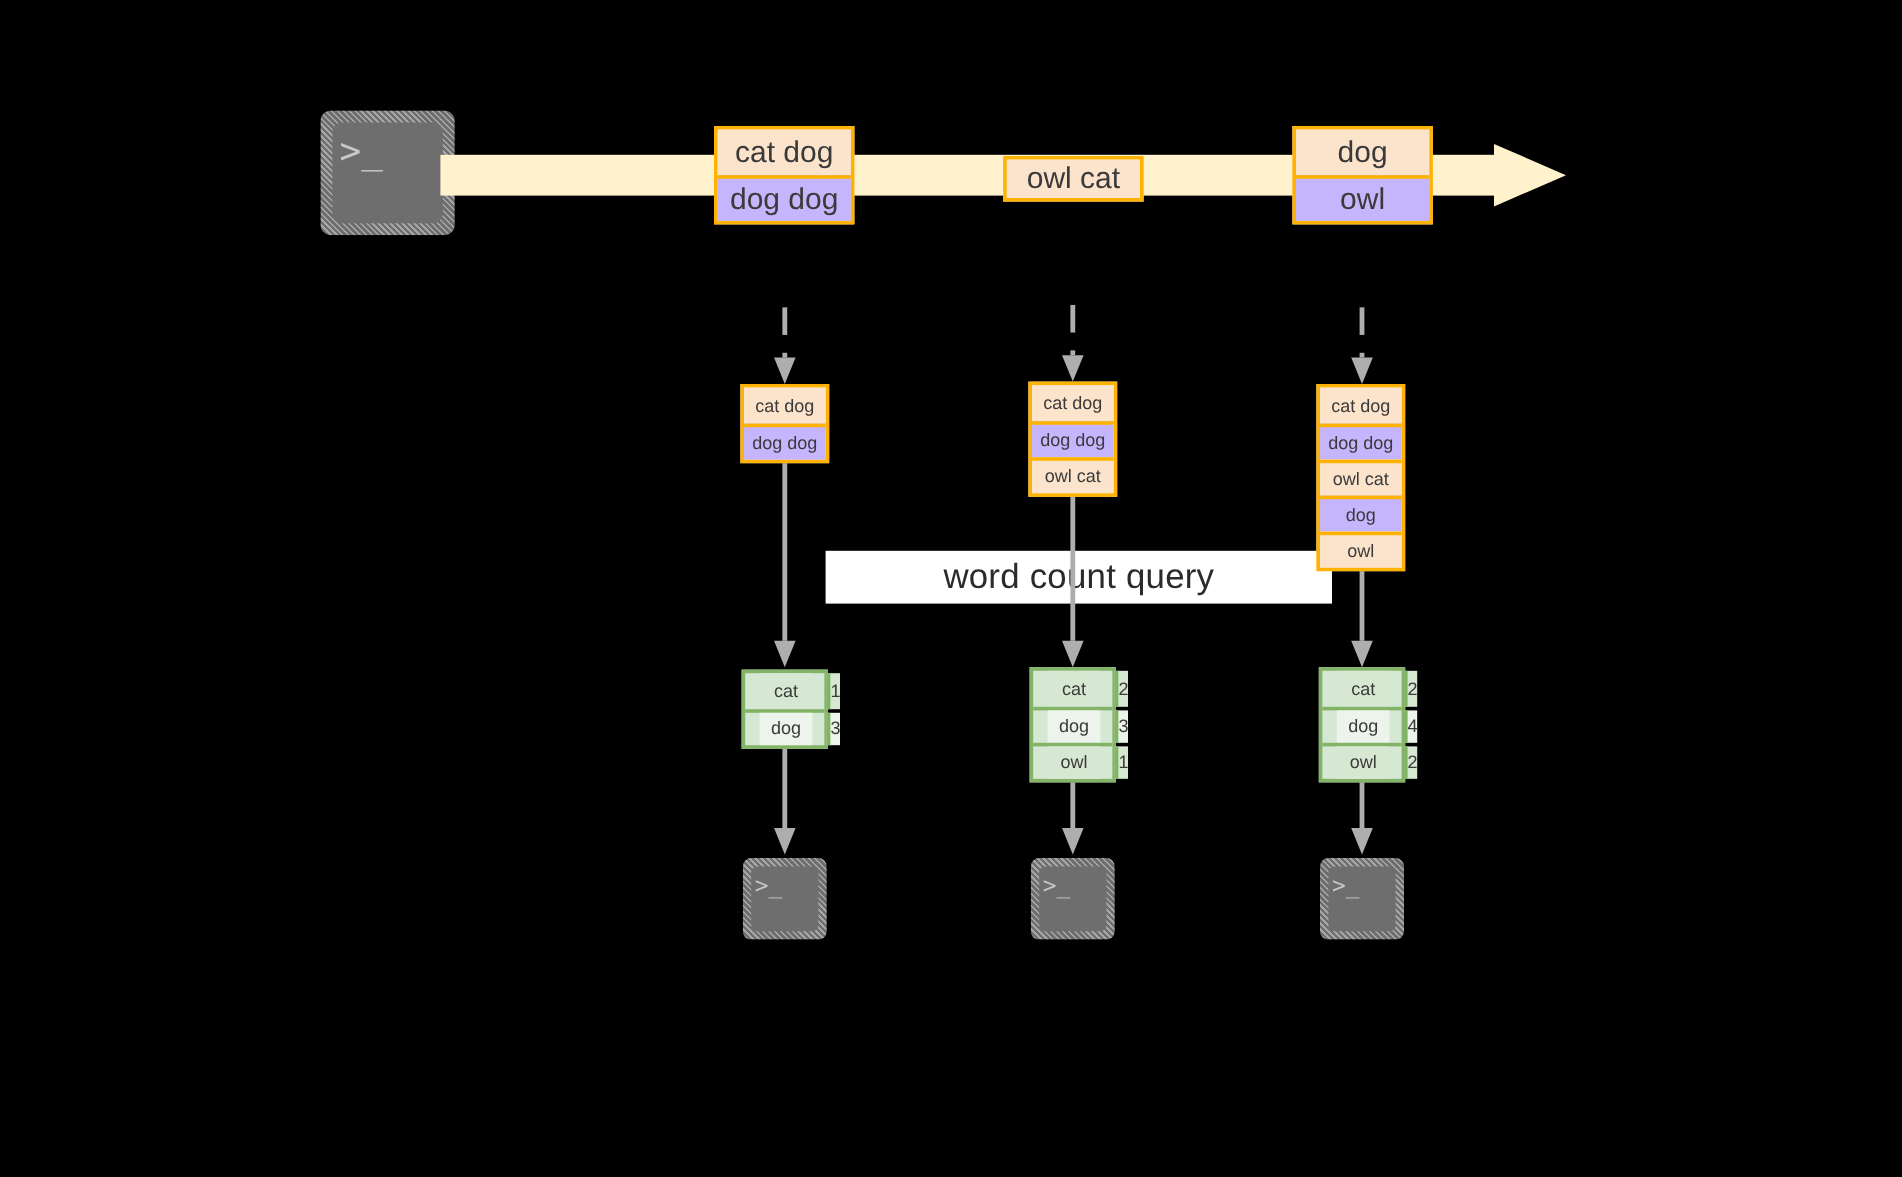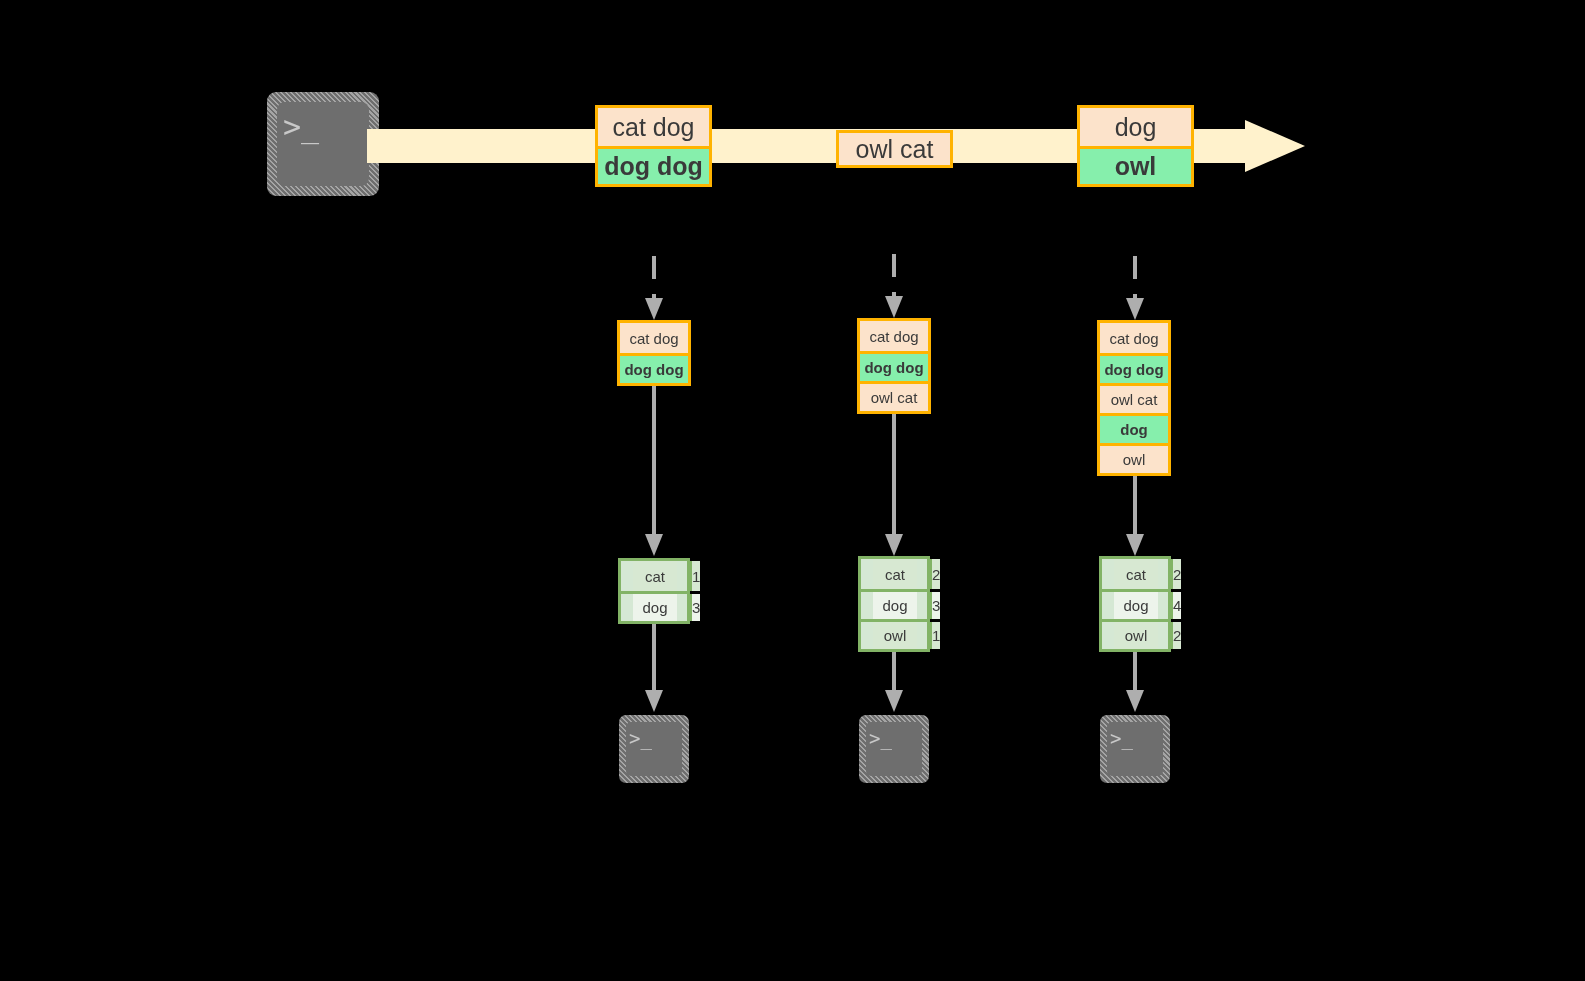--- a/index.html
+++ b/index.html
@@ -93,21 +93,21 @@
   .obox .orow {
     box-sizing: border-box;
     display: flex;
     align-items: center;
     justify-content: center;
     color: #3A3A3A;
     white-space: nowrap;
     overflow: hidden;
   }
   .obox .orow.shade-a { background: #FCE3CB; }
-  .obox .orow.shade-b { background: #86efac; font-weight: bold; }
+  .obox .orow.shade-b { background: #c4b5fd; }
   .obox .orow + .orow { border-top: 3px solid #FFB300; }
 
   
   .obox.big .orow { height: 38px; font-size: 25px; }
   
   .obox.tbl .orow { height: 30px; font-size: 15px; }
 
   
   .gbox {
     position: absolute;
@@ -220,20 +220,23 @@
   </div>
   <div class="conn" style="left:894px; top:254px; height:64px;">
     <div class="line dashed" style="height:42px;"></div>
     <div class="head" style="top:42px;"></div>
   </div>
   <div class="conn" style="left:1135px; top:256px; height:64px;">
     <div class="line dashed" style="height:42px;"></div>
     <div class="head" style="top:42px;"></div>
   </div>
 
+  <div class="query-band">
+    <span class="label">word count query</span>
+  </div>
 
   <div class="conn" style="left:654px; top:386px; height:172px;">
     <div class="line" style="height:148px;"></div>
     <div class="head" style="top:148px;"></div>
   </div>
   <div class="conn" style="left:894px; top:414px; height:144px;">
     <div class="line" style="height:120px;"></div>
     <div class="head" style="top:120px;"></div>
   </div>
   <div class="conn" style="left:1135px; top:476px; height:82px;">

